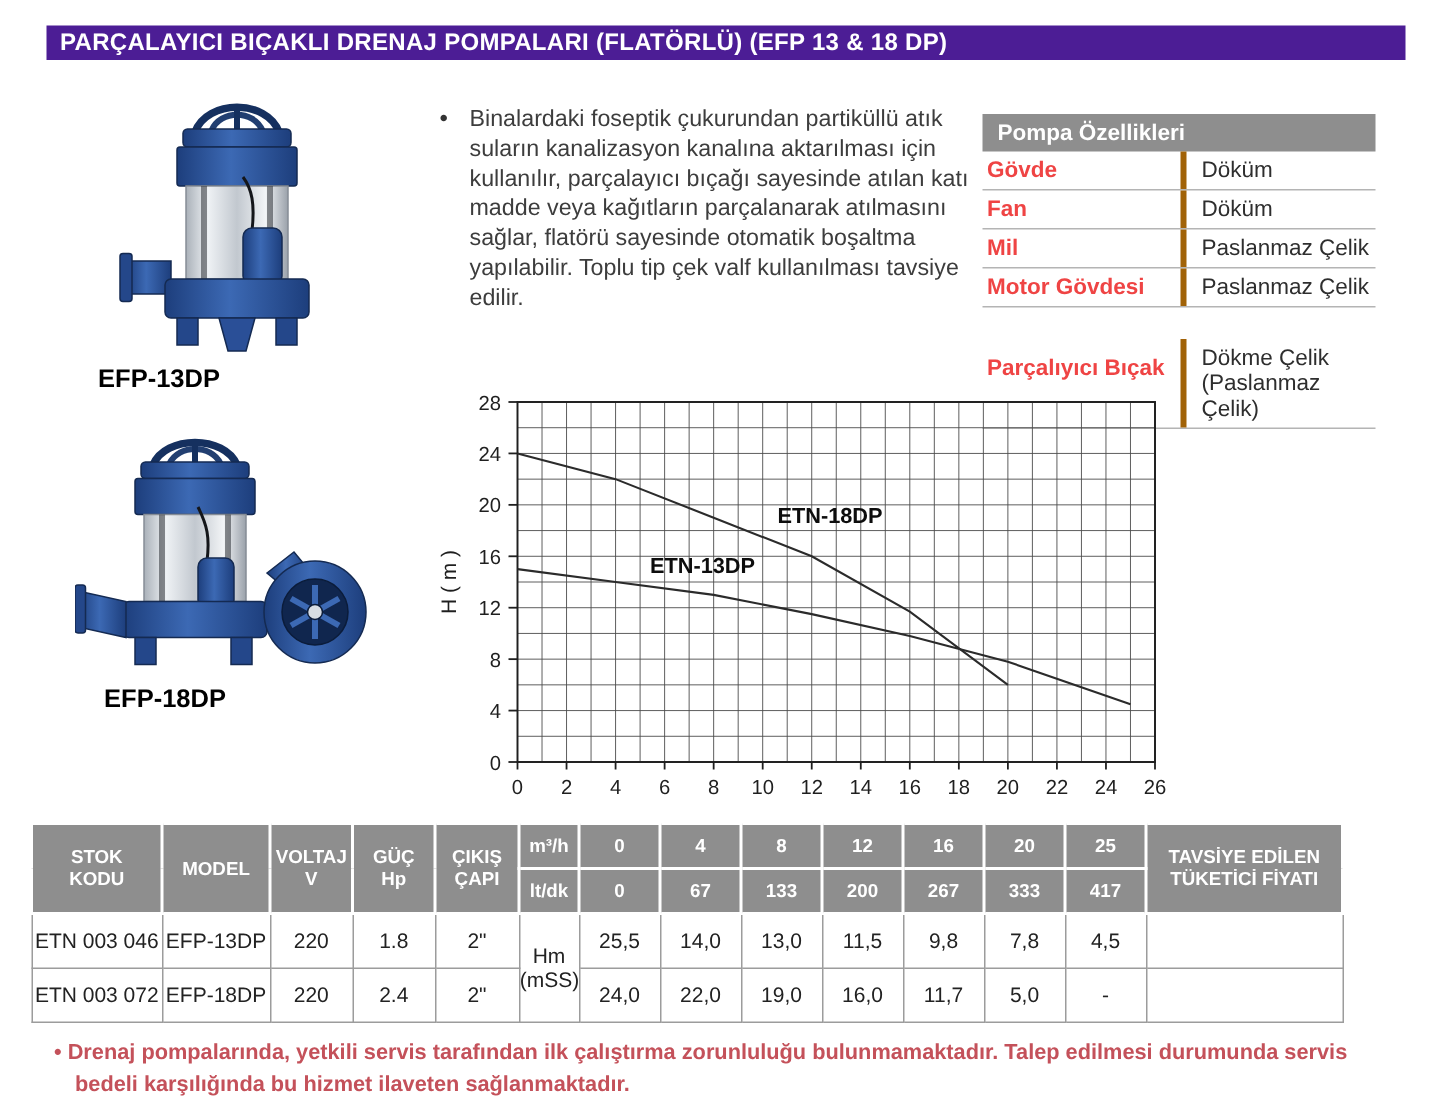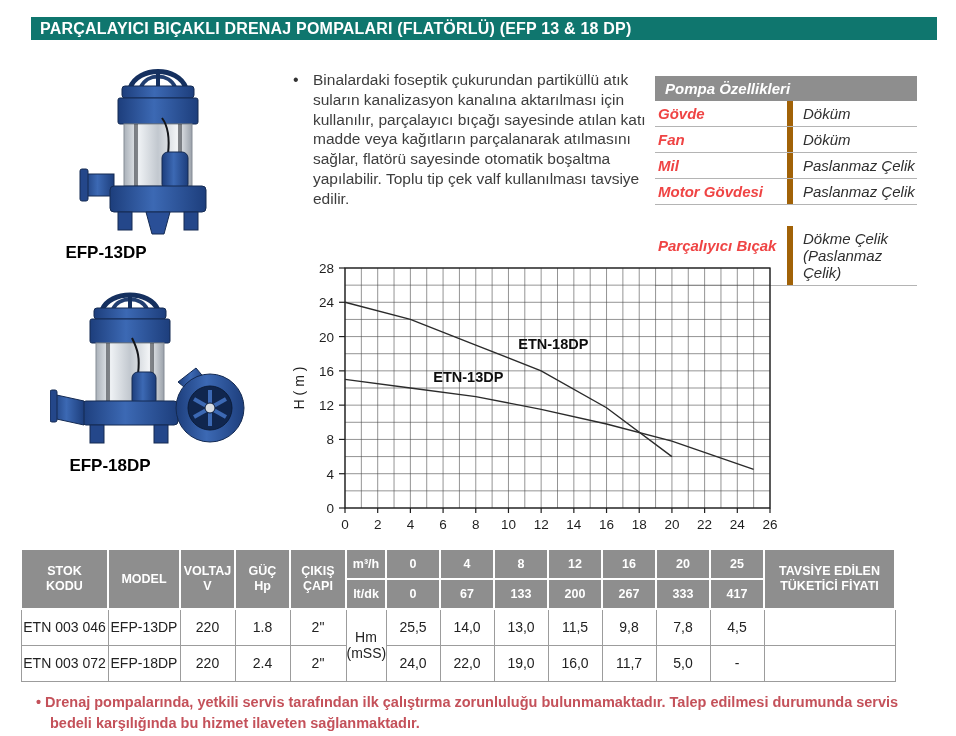--- a/index.html
+++ b/index.html
@@ -1,41 +1,41 @@
 <!DOCTYPE html>
 <html><head>
 <meta charset="utf-8">
 <style>
   * { margin:0; padding:0; box-sizing:border-box; }
   body { font-family:"Liberation Sans", sans-serif; background:#fff; }
   .page { position:relative; width:956px; height:736px; background:#fff; overflow:hidden; color:#1c1c1c; }
 
   
   .titlebar { position:absolute; left:31px; top:17px; width:906px; height:23px;
-    background:#0f766e; color:#fff; font-weight:bold; font-size:16px; line-height:23px;
+    background:#4c1d95; color:#fff; font-weight:bold; font-size:16px; line-height:23px;
     padding-left:9px; letter-spacing:0.2px; white-space:nowrap; }
 
   
   .pump1 { position:absolute; left:78px; top:62px; }
   .pump2 { position:absolute; left:50px; top:286px; }
   .pump-label { position:absolute; font-weight:bold; font-size:17px; color:#000; text-align:center; }
   .pl1 { left:56px; top:243px; width:100px; }
   .pl2 { left:58px; top:456px; width:104px; }
 
   
   .desc { position:absolute; left:293px; top:70px; width:358px; display:flex; }
   .desc .bullet { width:20px; font-size:16px; color:#333; line-height:20px; }
   .desc .dtext { flex:1; font-size:15.5px; line-height:19.8px; color:#3d3d3d; }
 
   
-  .spec { position:absolute; left:655px; top:76px; width:262px; font-size:15px;font-style:italic; }
+  .spec { position:absolute; left:655px; top:76px; width:262px; font-size:15px; }
   .spec-title { background:#8e8e8e; color:#fff; font-weight:bold; height:25px; line-height:25px; padding-left:10px; }
   .spec-row { display:flex; border-bottom:1px solid #b4b4b4; }
   .spec-label { width:132px; font-weight:bold; padding:4px 2px 4px 3px; display:flex; align-items:center; color:#ef4444; }
-  .spec-value { flex:1; border-left:6px solid #a16207; padding:4px 0 4px 10px; color:#2e2e2e;
+  .spec-value { flex:1; border-left:4px solid #a16207; padding:4px 0 4px 10px; color:#2e2e2e;
     display:flex; align-items:center; }
   .pre { white-space:pre-line;margin-top:21px; }
 
   
   .chart { position:absolute; left:290px; top:252px; width:500px; height:292px; }
   .gl { stroke:#4c4c4c; stroke-width:0.6; }
   .axbox { fill:none; stroke:#1f1f1f; stroke-width:1.3; }
   .tick { stroke:#1f1f1f; stroke-width:1.2; }
   .tlab { font:13.5px "Liberation Sans", sans-serif; fill:#1f1f1f; }
   .ylab { font:14px "Liberation Sans", sans-serif; fill:#1f1f1f; text-anchor:middle; }

